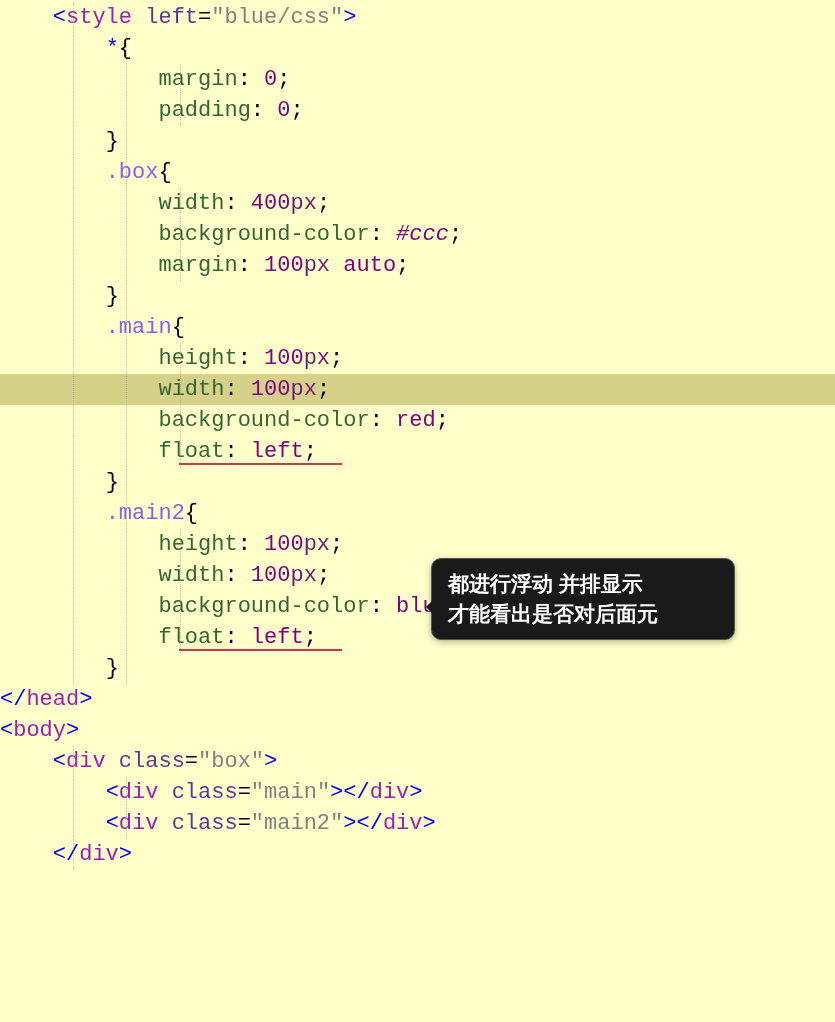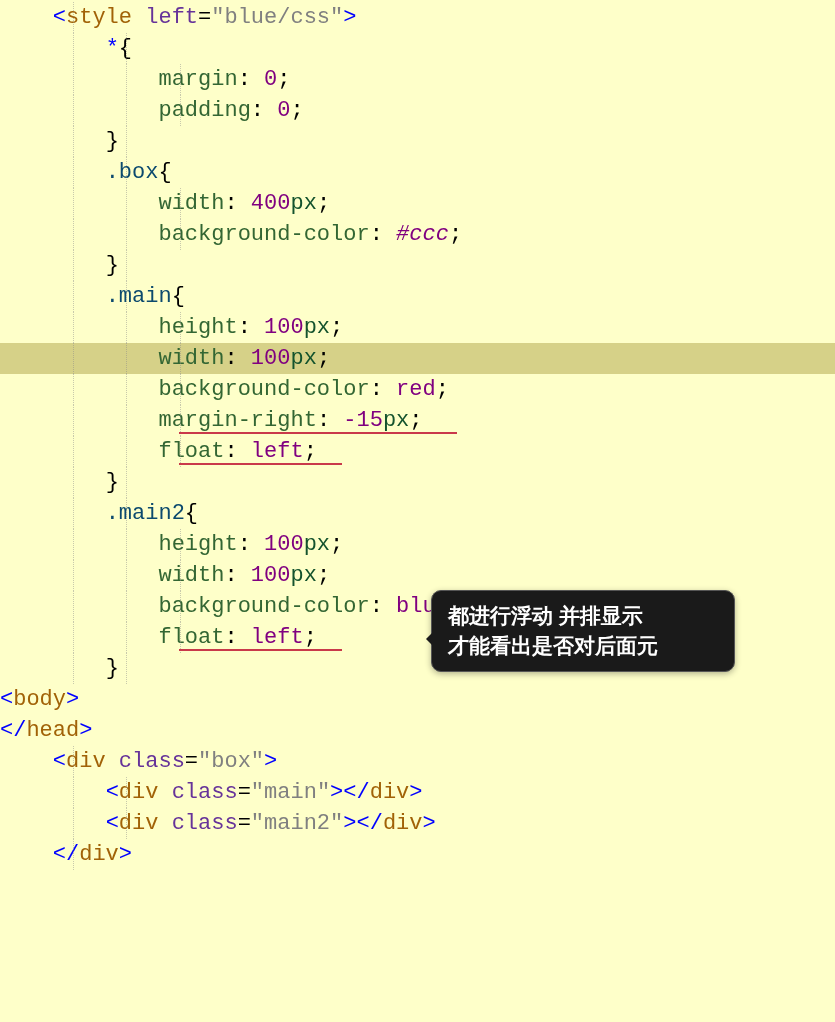--- a/index.html
+++ b/index.html
@@ -32,30 +32,30 @@
     border-left: 1px dotted #888;
     opacity: 0.45;
   }
   .g1 { left: 73px; }
   .g2 { left: 126px; }
   .g3 { left: 180px; }
 
   
   .punct   { color: #000; }
   .bracket { color: #0000ff; }
-  .tag     { color: #a16207; }
+  .tag     { color: #a21caf; }
   .attr    { color: #663399; }
   .string  { color: #808080; }
-  .selectc { color: #0c4a6e; }
+  .selectc { color: #8b5cf6; }
   .star    { color: #0000ff; }
   .prop    { color: #336633; }
   .colon   { color: #000; }
   .value   { color: #800080; }
   .hexv    { color: #800080; font-style: italic; }
-  .pxunit  { color: #14532d; }
+  .pxunit  { color: #701a75; }
 
   .underline1 {
     position: absolute;
     height: 2px;
     background: #c9394a;
   }
 
   .tooltip {
     position: absolute;
     background: #1a1a1a;
@@ -93,35 +93,33 @@
 
 <div class="line">        <span class="indent-guide g1"></span><span class="indent-guide g2"></span><span class="punct">}</span></div>
 
 <div class="line">        <span class="indent-guide g1"></span><span class="indent-guide g2"></span><span class="selectc">.box</span><span class="punct">{</span></div>
 
 <div class="line">            <span class="indent-guide g1"></span><span class="indent-guide g2"></span><span class="indent-guide g3"></span><span class="prop">width</span><span class="colon">:</span><span> </span><span class="value">400</span><span class="pxunit">px</span><span class="punct">;</span></div>
 
 
 <div class="line">            <span class="indent-guide g1"></span><span class="indent-guide g2"></span><span class="indent-guide g3"></span><span class="prop">background-color</span><span class="colon">:</span><span> </span><span class="hexv">#ccc</span><span class="punct">;</span></div>
 
+<div class="line">            <span class="indent-guide g1"></span><span class="indent-guide g2"></span><span class="indent-guide g3"></span><span class="prop">margin</span><span class="colon">:</span><span> </span><span class="value">100</span><span class="pxunit">px</span><span> </span><span class="value">auto</span><span class="punct">;</span></div>
 
 <div class="line">        <span class="indent-guide g1"></span><span class="indent-guide g2"></span><span class="punct">}</span></div>
 
 <div class="line">        <span class="indent-guide g1"></span><span class="indent-guide g2"></span><span class="selectc">.main</span><span class="punct">{</span></div>
 
 <div class="line">            <span class="indent-guide g1"></span><span class="indent-guide g2"></span><span class="indent-guide g3"></span><span class="prop">height</span><span class="colon">:</span><span> </span><span class="value">100</span><span class="pxunit">px</span><span class="punct">;</span></div>
 
 <div class="line highlighted">            <span class="indent-guide g1"></span><span class="indent-guide g2"></span><span class="indent-guide g3"></span><span class="prop">width</span><span class="colon">:</span><span> </span><span class="value">100</span><span class="pxunit">px</span><span class="punct">;</span></div>
 
 <div class="line">            <span class="indent-guide g1"></span><span class="indent-guide g2"></span><span class="indent-guide g3"></span><span class="prop">background-color</span><span class="colon">:</span><span> </span><span class="value">red</span><span class="punct">;</span></div>
 
 
-<div class="line">            <span class="indent-guide g1"></span><span class="indent-guide g2"></span><span class="indent-guide g3"></span><span class="prop">margin-right</span><span class="colon">:</span><span> </span><span class="value">-15</span><span class="pxunit">px</span><span class="punct">;</span>
-  <span class="underline1" style="left:179px; width:278px; top:27px;"></span>
-</div>
 
 <div class="line">            <span class="indent-guide g1"></span><span class="indent-guide g2"></span><span class="indent-guide g3"></span><span class="prop">float</span><span class="colon">:</span><span> </span><span class="value">left</span><span class="punct">;</span>
   <span class="underline1" style="left:179px; width:163px; top:27px;"></span>
 </div>
 
 <div class="line">        <span class="indent-guide g1"></span><span class="indent-guide g2"></span><span class="punct">}</span></div>
 
 <div class="line">        <span class="indent-guide g1"></span><span class="indent-guide g2"></span><span class="selectc">.main2</span><span class="punct">{</span></div>
 
 <div class="line">            <span class="indent-guide g1"></span><span class="indent-guide g2"></span><span class="indent-guide g3"></span><span class="prop">height</span><span class="colon">:</span><span> </span><span class="value">100</span><span class="pxunit">px</span><span class="punct">;</span></div>
@@ -130,30 +128,30 @@
 
 <div class="line">            <span class="indent-guide g1"></span><span class="indent-guide g2"></span><span class="indent-guide g3"></span><span class="prop">background-color</span><span class="colon">:</span><span> </span><span class="value">blue</span><span class="punct">;</span></div>
 
 <div class="line">            <span class="indent-guide g1"></span><span class="indent-guide g2"></span><span class="indent-guide g3"></span><span class="prop">float</span><span class="colon">:</span><span> </span><span class="value">left</span><span class="punct">;</span>
   <span class="underline1" style="left:179px; width:163px; top:27px;"></span>
 </div>
 
 <div class="line">        <span class="indent-guide g1"></span><span class="indent-guide g2"></span><span class="punct">}</span></div>
 
 
+<div class="line"><span class="bracket">&lt;/</span><span class="tag">head</span><span class="bracket">&gt;</span></div>
+
 <div class="line"><span class="bracket">&lt;</span><span class="tag">body</span><span class="bracket">&gt;</span></div>
-
-<div class="line"><span class="bracket">&lt;/</span><span class="tag">head</span><span class="bracket">&gt;</span></div>
 
 <div class="line">    <span class="indent-guide g1"></span><span class="bracket">&lt;</span><span class="tag">div</span><span> </span><span class="attr">class</span><span class="punct">=</span><span class="string">"</span><span class="string">box</span><span class="string">"</span><span class="bracket">&gt;</span></div>
 
 <div class="line">        <span class="indent-guide g1"></span><span class="indent-guide g2"></span><span class="bracket">&lt;</span><span class="tag">div</span><span> </span><span class="attr">class</span><span class="punct">=</span><span class="string">"</span><span class="string">main</span><span class="string">"</span><span class="bracket">&gt;</span><span class="bracket">&lt;/</span><span class="tag">div</span><span class="bracket">&gt;</span></div>
 
 <div class="line">        <span class="indent-guide g1"></span><span class="indent-guide g2"></span><span class="bracket">&lt;</span><span class="tag">div</span><span> </span><span class="attr">class</span><span class="punct">=</span><span class="string">"</span><span class="string">main2</span><span class="string">"</span><span class="bracket">&gt;</span><span class="bracket">&lt;/</span><span class="tag">div</span><span class="bracket">&gt;</span></div>
 
 <div class="line">    <span class="indent-guide g1"></span><span class="bracket">&lt;/</span><span class="tag">div</span><span class="bracket">&gt;</span></div>
 
 </div>
 
-<div class="tooltip" style="left:431px; top:558px; width:270px;margin-top:32px;">
+<div class="tooltip" style="left:431px; top:558px; width:270px;">
   <div>都进行浮动 并排显示</div>
   <div>才能看出是否对后面元</div>
 </div>
 
 </body></html>

